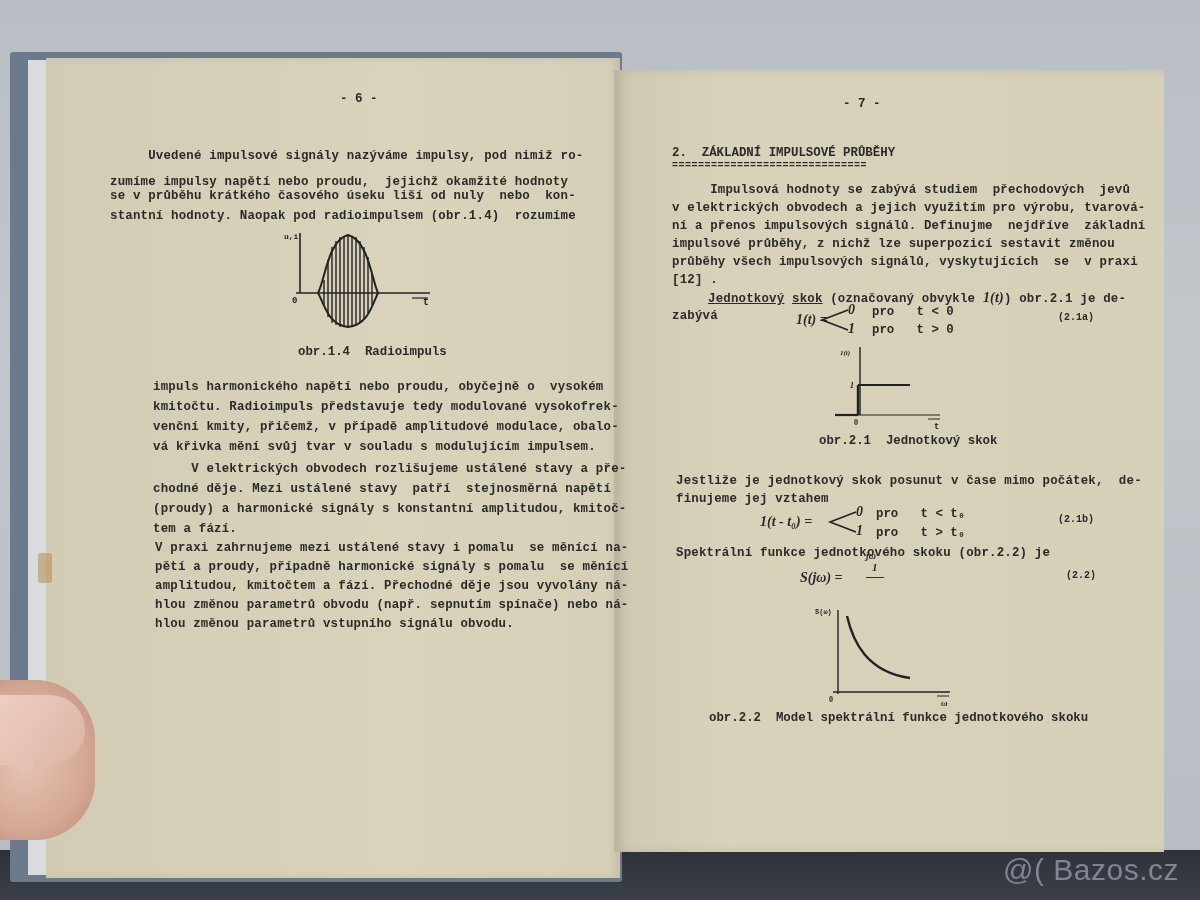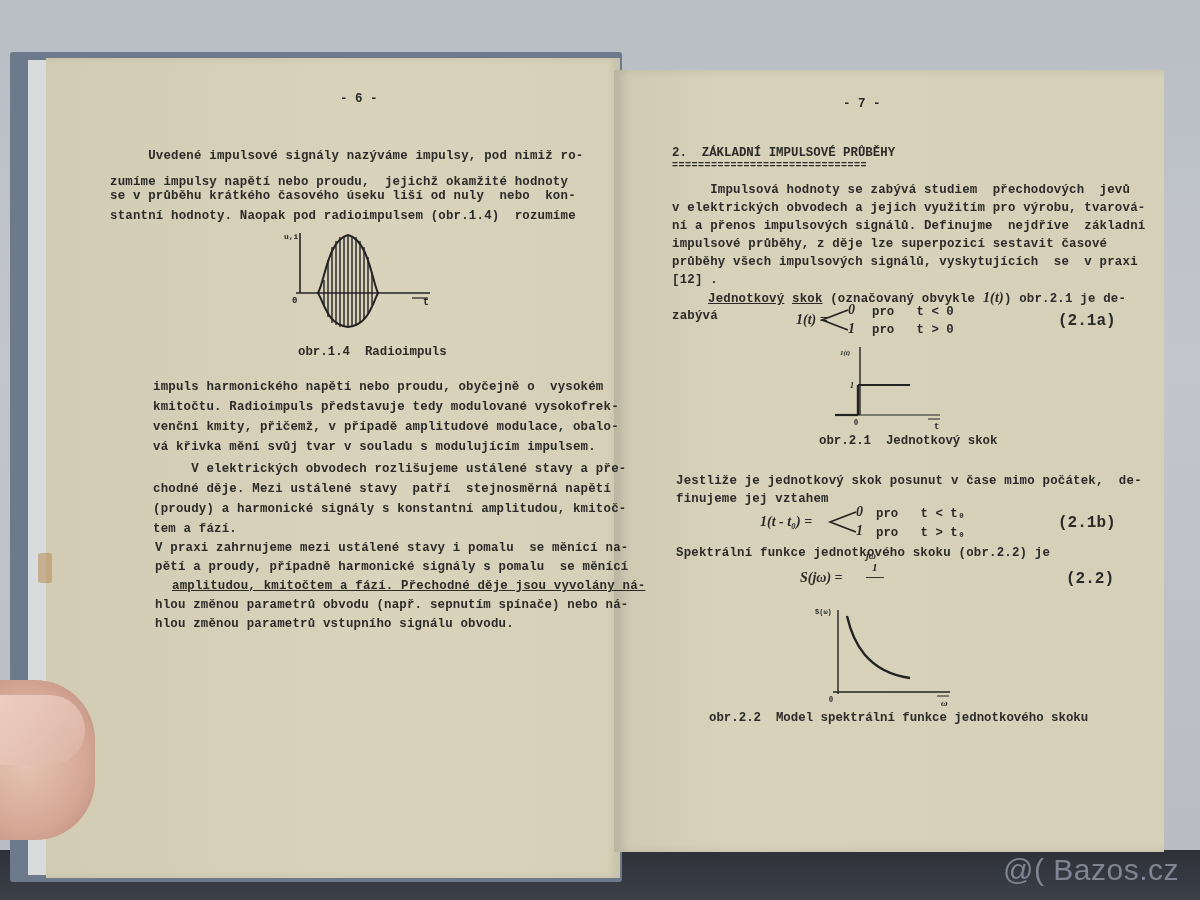--- a/index.html
+++ b/index.html
@@ -22,21 +22,21 @@
     background:radial-gradient(ellipse at 40% 50%,#e6c4b4 0%,#d6a896 60%,#b98a7a 100%);
     border-radius:0 60px 60px 0;}
   .thumb-nail{position:absolute;left:0;top:695px;width:85px;height:70px;
     background:linear-gradient(135deg,#efd2c6,#dcb3a4);border-radius:0 40px 40px 0;opacity:.9;}
   .stain{position:absolute;left:38px;top:553px;width:14px;height:30px;background:#b48a52;opacity:.55;border-radius:3px;}
   .text{position:absolute;color:#2a2a28;font-size:12.4px;line-height:20px;white-space:pre;font-weight:bold;letter-spacing:0.2px;}
   .pagenum{position:absolute;color:#2a2a28;font-size:12.5px;font-weight:bold;}
   .caption{position:absolute;color:#2a2a28;font-size:12.4px;font-weight:bold;white-space:pre;}
   .heading{position:absolute;color:#2a2a28;font-size:12.4px;font-weight:bold;white-space:pre;}
   .eq{position:absolute;color:#2a2a28;font-size:12.4px;font-weight:bold;white-space:pre;}
-  .eqnum{position:absolute;color:#2a2a28;font-size:16px;font-weight:bold;}
+  .eqnum{position:absolute;color:#2a2a28;font-size:10px;font-weight:bold;}
   .italic{font-family:"Liberation Serif","DejaVu Serif",serif;font-style:italic;font-size:14px;}
   .u{text-decoration:underline;}
   svg{position:absolute;overflow:visible;}
   .watermark{position:absolute;left:1003px;top:853px;color:#8c93a3;font-family:"Liberation Sans",sans-serif;font-size:30px;letter-spacing:0.5px;opacity:.85;}
 </style>
 </head>
 <body>
 
 <div class="dark-floor"></div>
 <div class="cover"></div>
@@ -95,35 +95,35 @@
 <div>
   <div class="text" style="left:153px;top:459px;">     V elektrických obvodech rozlišujeme ustálené stavy a pře-</div>
   <div class="text" style="left:153px;top:479px;text-align:center;">chodné děje. Mezi ustálené stavy  patří  stejnosměrná napětí</div>
   <div class="text" style="left:153px;top:499px;">(proudy) a harmonické signály s konstantní amplitudou, kmitoč-</div>
   <div class="text" style="left:153px;top:519px;">tem a fází.</div>
 </div>
 
 <div>
   <div class="text" style="left:155px;top:538px;">V praxi zahrnujeme mezi ustálené stavy i pomalu  se měnící na-</div>
   <div class="text" style="left:155px;top:557px;">pětí a proudy, případně harmonické signály s pomalu  se měnící</div>
-  <div class="text" style="left:172px;top:576px;text-decoration:underline;">amplitudou, kmitočtem a fází. Přechodné děje jsou vyvolány ná-</div>
+  <div class="text" style="left:155px;top:576px;">amplitudou, kmitočtem a fází. Přechodné děje jsou vyvolány ná-</div>
   <div class="text" style="left:155px;top:595px;">hlou změnou parametrů obvodu (např. sepnutím spínače) nebo ná-</div>
   <div class="text" style="left:155px;top:614px;">hlou změnou parametrů vstupního signálu obvodu.</div>
 </div>
 
 <div class="pagenum" style="left:843px;top:97px;">- 7 -</div>
 
 <div class="heading" style="left:672px;top:146px;">2.  ZÁKLADNÍ IMPULSOVÉ PRŮBĚHY</div>
 <div class="heading" style="left:672px;top:160px;font-size:10px;letter-spacing:0.5px;">==============================</div>
 
 <div>
   <div class="text" style="left:672px;top:180px;">     Impulsová hodnoty se zabývá studiem  přechodových  jevů</div>
   <div class="text" style="left:672px;top:198px;">v elektrických obvodech a jejich využitím pro výrobu, tvarová-</div>
   <div class="text" style="left:672px;top:216px;">ní a přenos impulsových signálů. Definujme  nejdříve  základní</div>
-  <div class="text" style="left:672px;top:234px;">impulsové průběhy, z děje lze superpozicí sestavit časové</div>
+  <div class="text" style="left:672px;top:234px;">impulsové průběhy, z nichž lze superpozicí sestavit změnou</div>
   <div class="text" style="left:672px;top:252px;">průběhy všech impulsových signálů, vyskytujících  se  v praxi</div>
   <div class="text" style="left:672px;top:270px;">[12] .</div>
 </div>
 
 <div class="text" style="left:708px;top:288px;"><span class="u">Jednotkový</span> <span class="u">skok</span><span> (označovaný obvykle </span><span class="italic">1(t)</span><span>) obr.2.1 je de-</span></div>
 <div class="text" style="left:672px;top:306px;">zabývá</div>
 
 <div>
   <div class="eq italic" style="left:796px;top:312px;">1(t) =</div>
   <svg width="30" height="24" style="left:820px;top:308px;">

